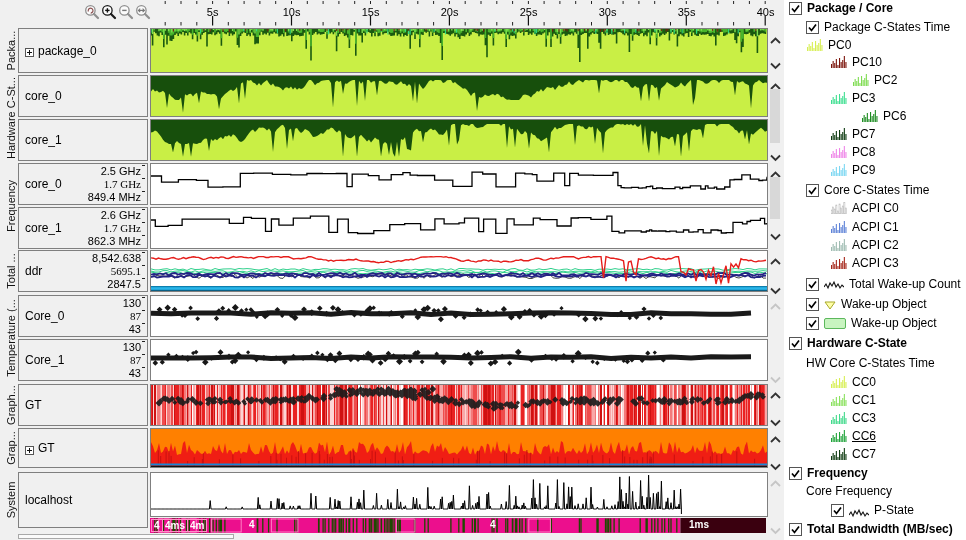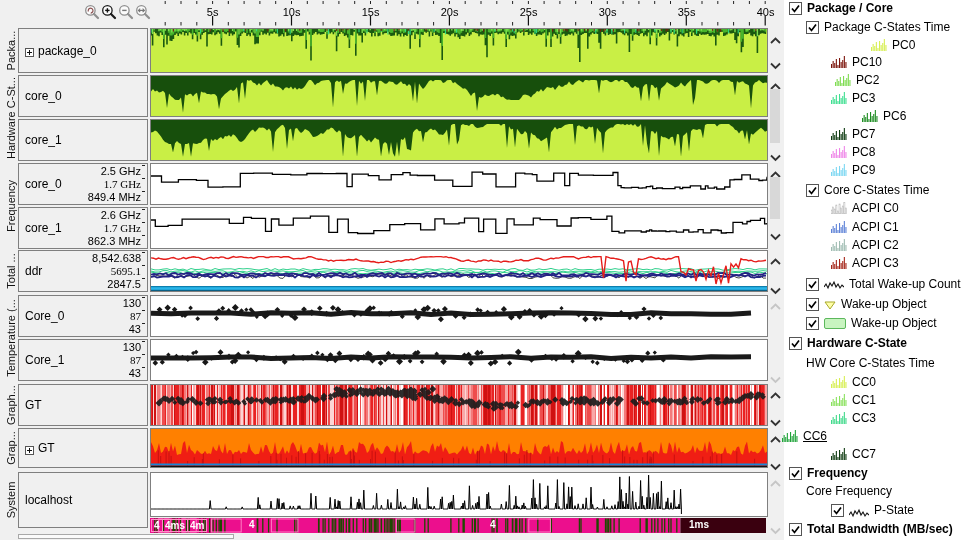--- a/index.html
+++ b/index.html
@@ -300,21 +300,21 @@
           </svg></div>
         <span>Package / Core</span>
       </div>
       <div class="legend-item" style="left: 806px; top: 19px;">
         <div style="width: 13px; height: 13px; flex: 0 0 auto;"><svg width="13" height="13" viewBox="0 0 13 13">
             <rect x="0.5" y="0.5" width="12" height="12" fill="#fff" stroke="#555"></rect>
             <path d="M3 6.5 L5.5 9.5 L10 3.5" stroke="#000" stroke-width="1.7" fill="none"></path>
           </svg></div>
         <span>Package C-States Time</span>
       </div>
-      <div class="legend-item" style="left: 871px; top: 37px;">
+      <div class="legend-item" style="left: 807px; top: 37px;">
         <div style="width: 16px; height: 12px; flex: 0 0 auto;"><svg width="16" height="12" viewBox="0 0 16 12">
             <rect x="0.0" y="8" width="1.1" height="4" fill="#d7ef54" stroke="none" stroke-width="0"></rect>
             <rect x="1.6" y="5" width="1.1" height="7" fill="#d7ef54" stroke="none" stroke-width="0"></rect>
             <rect x="3.2" y="7" width="1.1" height="5" fill="#d7ef54" stroke="none" stroke-width="0"></rect>
             <rect x="4.8" y="3" width="1.1" height="9" fill="#d7ef54" stroke="none" stroke-width="0"></rect>
             <rect x="6.4" y="9" width="1.1" height="3" fill="#d7ef54" stroke="none" stroke-width="0"></rect>
             <rect x="8.0" y="2" width="1.1" height="10" fill="#d7ef54" stroke="none" stroke-width="0"></rect>
             <rect x="9.6" y="6" width="1.1" height="6" fill="#d7ef54" stroke="none" stroke-width="0"></rect>
             <rect x="11.2" y="4" width="1.1" height="8" fill="#d7ef54" stroke="none" stroke-width="0"></rect>
             <rect x="12.8" y="0" width="1.1" height="12" fill="#d7ef54" stroke="none" stroke-width="0"></rect>
@@ -330,21 +330,21 @@
             <rect x="4.8" y="3" width="1.1" height="9" fill="#7c150c" stroke="none" stroke-width="0"></rect>
             <rect x="6.4" y="9" width="1.1" height="3" fill="#7c150c" stroke="none" stroke-width="0"></rect>
             <rect x="8.0" y="2" width="1.1" height="10" fill="#7c150c" stroke="none" stroke-width="0"></rect>
             <rect x="9.6" y="6" width="1.1" height="6" fill="#7c150c" stroke="none" stroke-width="0"></rect>
             <rect x="11.2" y="4" width="1.1" height="8" fill="#7c150c" stroke="none" stroke-width="0"></rect>
             <rect x="12.8" y="0" width="1.1" height="12" fill="#7c150c" stroke="none" stroke-width="0"></rect>
             <rect x="14.4" y="6" width="1.1" height="6" fill="#7c150c" stroke="none" stroke-width="0"></rect>
           </svg></div>
         <span>PC10</span>
       </div>
-      <div class="legend-item" style="left: 835px; top: 72px;">
+      <div class="legend-item" style="left: 853px; top: 72px;">
         <div style="width: 16px; height: 12px; flex: 0 0 auto;"><svg width="16" height="12" viewBox="0 0 16 12">
             <rect x="0.0" y="8" width="1.1" height="4" fill="#7fdc52" stroke="none" stroke-width="0"></rect>
             <rect x="1.6" y="5" width="1.1" height="7" fill="#7fdc52" stroke="none" stroke-width="0"></rect>
             <rect x="3.2" y="7" width="1.1" height="5" fill="#7fdc52" stroke="none" stroke-width="0"></rect>
             <rect x="4.8" y="3" width="1.1" height="9" fill="#7fdc52" stroke="none" stroke-width="0"></rect>
             <rect x="6.4" y="9" width="1.1" height="3" fill="#7fdc52" stroke="none" stroke-width="0"></rect>
             <rect x="8.0" y="2" width="1.1" height="10" fill="#7fdc52" stroke="none" stroke-width="0"></rect>
             <rect x="9.6" y="6" width="1.1" height="6" fill="#7fdc52" stroke="none" stroke-width="0"></rect>
             <rect x="11.2" y="4" width="1.1" height="8" fill="#7fdc52" stroke="none" stroke-width="0"></rect>
             <rect x="12.8" y="0" width="1.1" height="12" fill="#7fdc52" stroke="none" stroke-width="0"></rect>
@@ -572,21 +572,21 @@
             <rect x="4.8" y="3" width="1.1" height="9" fill="#41da8b" stroke="none" stroke-width="0"></rect>
             <rect x="6.4" y="9" width="1.1" height="3" fill="#41da8b" stroke="none" stroke-width="0"></rect>
             <rect x="8.0" y="2" width="1.1" height="10" fill="#41da8b" stroke="none" stroke-width="0"></rect>
             <rect x="9.6" y="6" width="1.1" height="6" fill="#41da8b" stroke="none" stroke-width="0"></rect>
             <rect x="11.2" y="4" width="1.1" height="8" fill="#41da8b" stroke="none" stroke-width="0"></rect>
             <rect x="12.8" y="0" width="1.1" height="12" fill="#41da8b" stroke="none" stroke-width="0"></rect>
             <rect x="14.4" y="6" width="1.1" height="6" fill="#41da8b" stroke="none" stroke-width="0"></rect>
           </svg></div>
         <span>CC3</span>
       </div>
-      <div class="legend-item" style="left: 782px; top: 428px; text-decoration: underline;">
+      <div class="legend-item" style="left: 831px; top: 428px; text-decoration: underline;">
         <div style="width: 16px; height: 12px; flex: 0 0 auto;"><svg width="16" height="12" viewBox="0 0 16 12">
             <rect x="0.0" y="8" width="1.1" height="4" fill="#1fa339" stroke="none" stroke-width="0"></rect>
             <rect x="1.6" y="5" width="1.1" height="7" fill="#1fa339" stroke="none" stroke-width="0"></rect>
             <rect x="3.2" y="7" width="1.1" height="5" fill="#1fa339" stroke="none" stroke-width="0"></rect>
             <rect x="4.8" y="3" width="1.1" height="9" fill="#1fa339" stroke="none" stroke-width="0"></rect>
             <rect x="6.4" y="9" width="1.1" height="3" fill="#1fa339" stroke="none" stroke-width="0"></rect>
             <rect x="8.0" y="2" width="1.1" height="10" fill="#1fa339" stroke="none" stroke-width="0"></rect>
             <rect x="9.6" y="6" width="1.1" height="6" fill="#1fa339" stroke="none" stroke-width="0"></rect>
             <rect x="11.2" y="4" width="1.1" height="8" fill="#1fa339" stroke="none" stroke-width="0"></rect>
             <rect x="12.8" y="0" width="1.1" height="12" fill="#1fa339" stroke="none" stroke-width="0"></rect>

